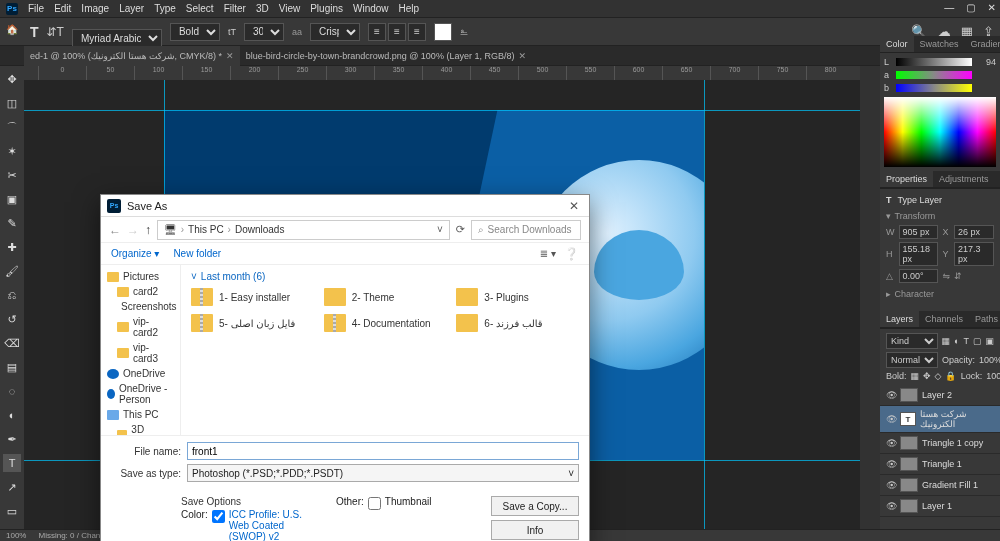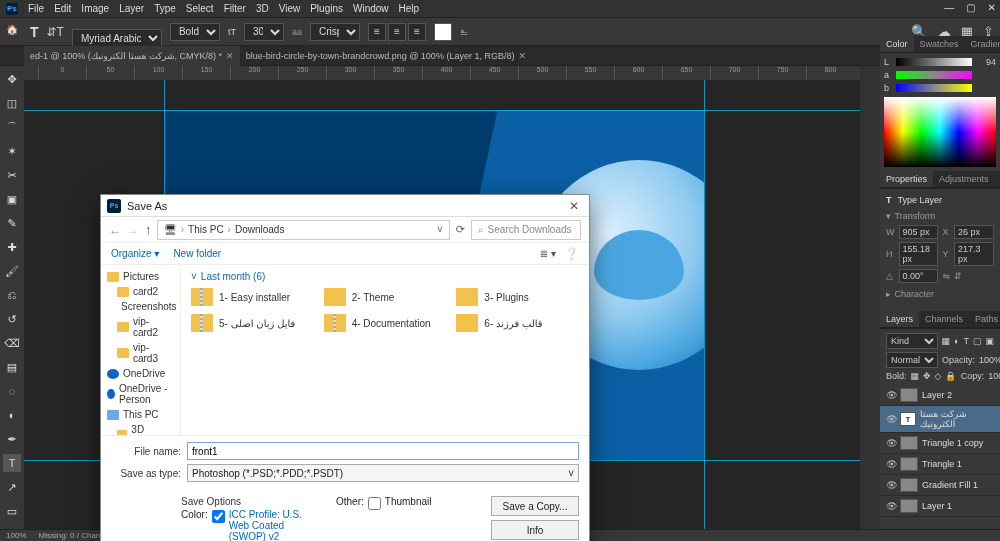--- a/index.html
+++ b/index.html
@@ -328,21 +328,21 @@
         <select><option>Normal</option></select>
         <span>Opacity:</span>
         <span class="opacity-val">100%</span>
       </div>
       <div class="row">
         <span>Bold:</span>
         <span>▦</span>
         <span>✥</span>
         <span>◇</span>
         <span>🔒</span>
-        <span style="margin-left:auto;">Copy:</span>
+        <span style="margin-left:auto;">Lock:</span>
         <span class="opacity-val">100%</span>
       </div>
     </div>
     <div id="layers-list">
         <div class="layer-row">
           <span class="eye">👁</span>
           <div class="thumb"></div>
           <span class="name">Layer 2</span>
         </div>
         <div class="layer-row selected">

